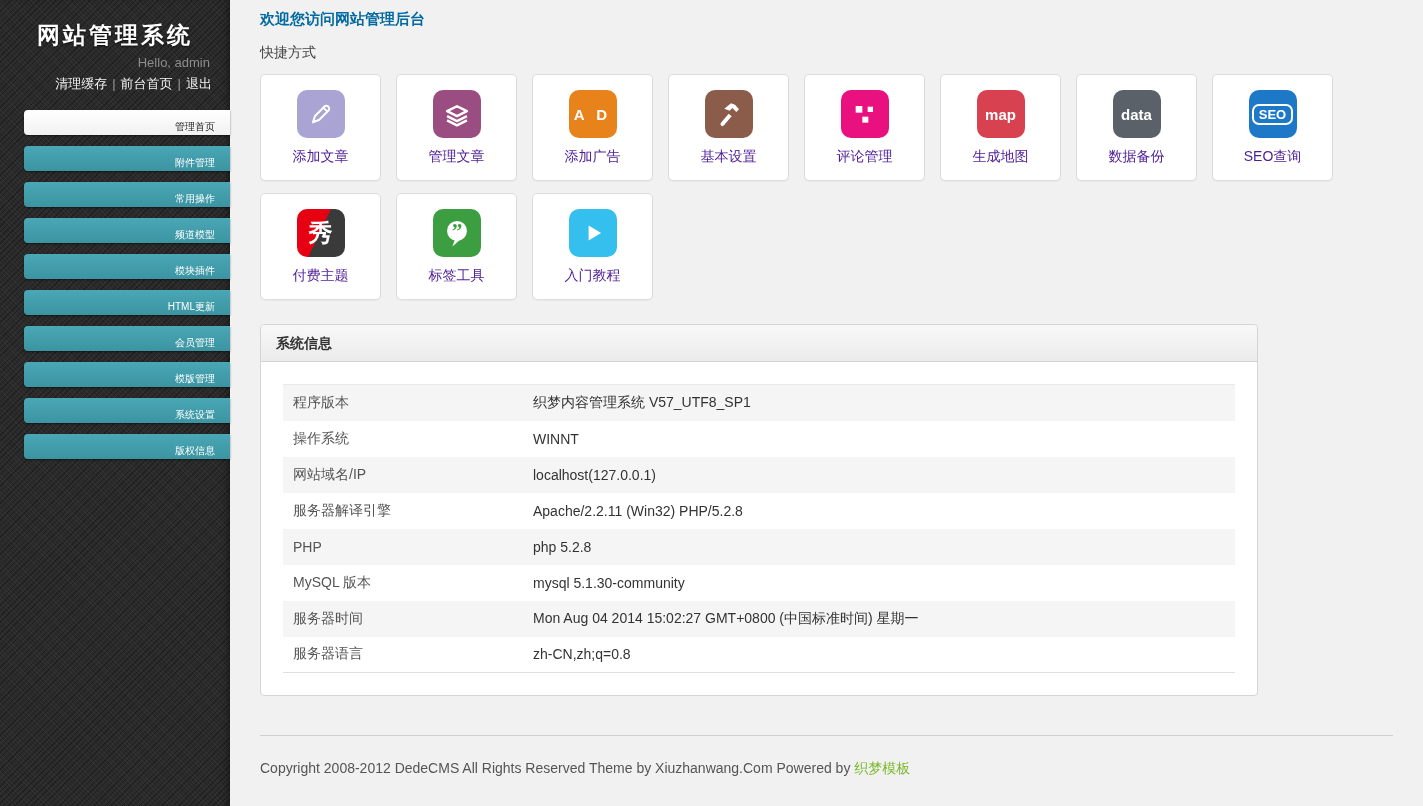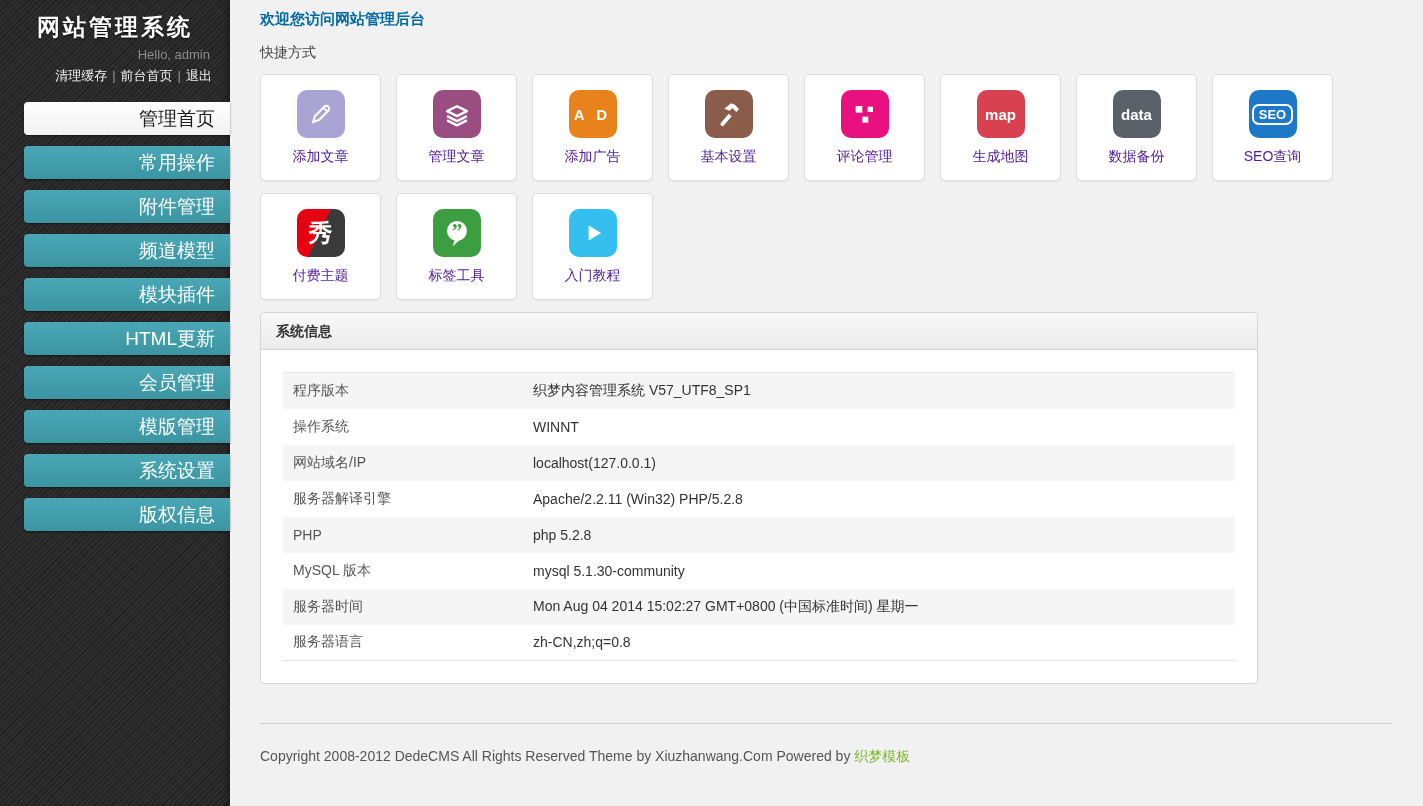--- a/index.html
+++ b/index.html
@@ -6,31 +6,31 @@
   html,body { width:1423px; height:806px; overflow:hidden;
     font-family:"Liberation Sans","DejaVu Sans",sans-serif; background:#f1f1f1; }
 
   
   .sidebar { position:absolute; left:0; top:0; width:230px; height:806px;
     background-color:#2a2a2a;
     background-image:
       repeating-linear-gradient(45deg, rgba(255,255,255,0.035) 0 1px, transparent 1px 3px),
       repeating-linear-gradient(-45deg, rgba(0,0,0,0.28) 0 1px, transparent 1px 4px);
     box-shadow:inset -6px 0 10px -6px rgba(0,0,0,.6); }
-  .app-title { margin-top:12px; text-align:center; color:#fff; font-size:23px;
+  .app-title { margin-top:20px; text-align:center; color:#fff; font-size:23px;
     font-weight:bold; letter-spacing:3px; text-shadow:0 1px 2px rgba(0,0,0,.8); }
   .greeting { margin-top:4px; padding-right:20px; text-align:right;
     color:#8c8c8c; font-size:13px; }
   .toplinks { margin-top:5px; padding-right:18px; text-align:right;
     color:#e8e8e8; font-size:13px; }
   .toplinks a { color:#f2f2f2; text-decoration:none; cursor:pointer; }
   .toplinks .sep { color:#9a9a9a; margin:0 5px; }
   .nav { margin-top:17px; }
-  .nav-item { margin:0 0 11px 24px; height:33px; line-height:33px;
-    text-align:right; padding-right:15px; font-size:19px; color:#fff;
+  .nav-item { margin:0 0 11px 24px; height:25px; line-height:33px;
+    text-align:right; padding-right:15px; font-size:10px; color:#fff;
     background:linear-gradient(#4aa7b5,#3b94a2); border-radius:4px 0 0 4px;
     box-shadow:0 1px 2px rgba(0,0,0,.5); cursor:pointer; }
   .nav-item.active { background:linear-gradient(#ffffff,#f1f1f1); color:#1d1d1d; }
 
   
   .main { margin-left:230px; padding:0 30px; width:1193px; }
   .welcome { padding-top:10px; font-size:15px; font-weight:bold; color:#0369a1; }
   .shortcuts-title { margin-top:15px; font-size:14px; color:#444; }
 
   .cards { margin-top:12px; display:flex; flex-wrap:wrap; width:1140px; }
@@ -50,21 +50,21 @@
   .ic-data   { background:#5a6168; font-weight:bold; font-size:15px; }
   .ic-seo    { background:#1d79c8; }
   .ic-seo .seo-badge { border:2px solid #fff; border-radius:7px; padding:1px 5px;
     font-size:13px; font-weight:bold; }
   .ic-xiu    { background:linear-gradient(115deg,#e60012 48%,#3a3a3a 48%);
     font-weight:bold; font-size:24px; font-family:"Liberation Serif","DejaVu Serif",serif; }
   .ic-quote  { background:#3d9e41; }
   .ic-play   { background:#35bfee; }
 
   
-  .panel { margin-top:0; width:998px; background:#fff;
+  .panel { margin-top:12px; width:998px; background:#fff;
     border:1px solid #d5d5d5; border-radius:4px; }
   .panel-header { height:37px; line-height:36px; padding-left:15px;
     background:linear-gradient(#f8f8f8,#ebebeb); border-bottom:1px solid #d2d2d2;
     border-radius:4px 4px 0 0; font-size:14px; font-weight:bold; color:#333; }
   .panel-body { padding:22px; }
   table.info { width:100%; border-collapse:collapse; font-size:14px;
     border-top:1px solid #e9e9e9; border-bottom:1px solid #e0e0e0; }
   table.info tr:nth-child(odd) { background:#f5f5f5; }
   table.info td { height:36px; padding:0 10px; }
   td.k { width:240px; color:#555; }
@@ -79,22 +79,22 @@
 <body>
 
 <div class="sidebar">
   <div class="app-title">网站管理系统</div>
   <div class="greeting">Hello, admin</div>
   <div class="toplinks">
     <a>清理缓存</a><span class="sep">|</span><a>前台首页</a><span class="sep">|</span><a>退出</a>
   </div>
   <div class="nav">
     <div class="nav-item active">管理首页</div>
+    <div class="nav-item">附件管理</div>
     <div class="nav-item">常用操作</div>
-    <div class="nav-item">附件管理</div>
     <div class="nav-item">频道模型</div>
     <div class="nav-item">模块插件</div>
     <div class="nav-item">HTML更新</div>
     <div class="nav-item">会员管理</div>
     <div class="nav-item">模版管理</div>
     <div class="nav-item">系统设置</div>
     <div class="nav-item">版权信息</div>
   </div>
 </div>
 

